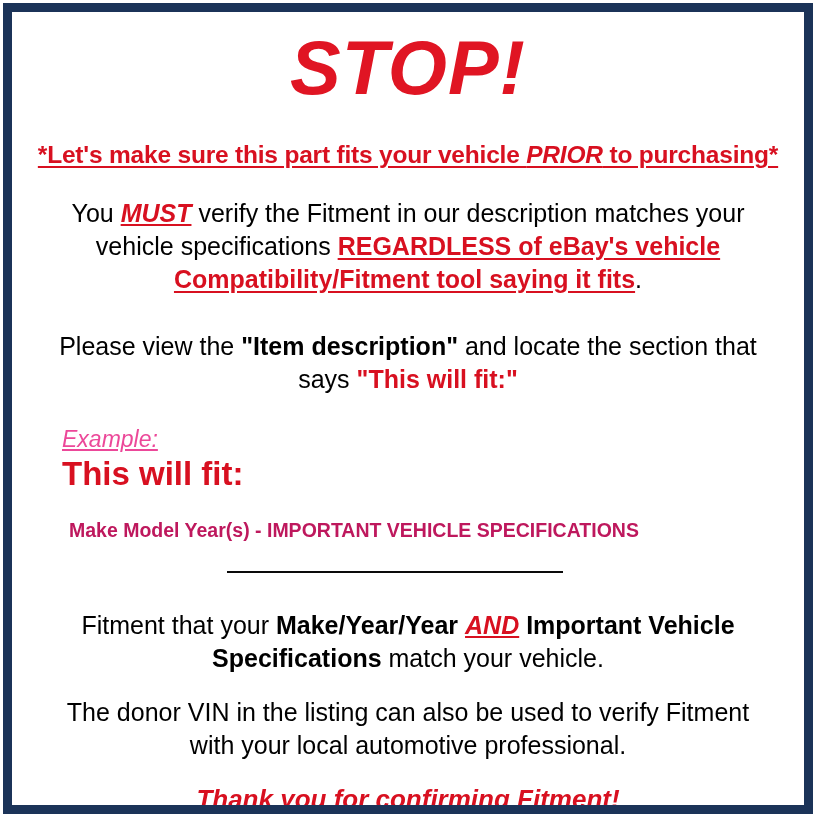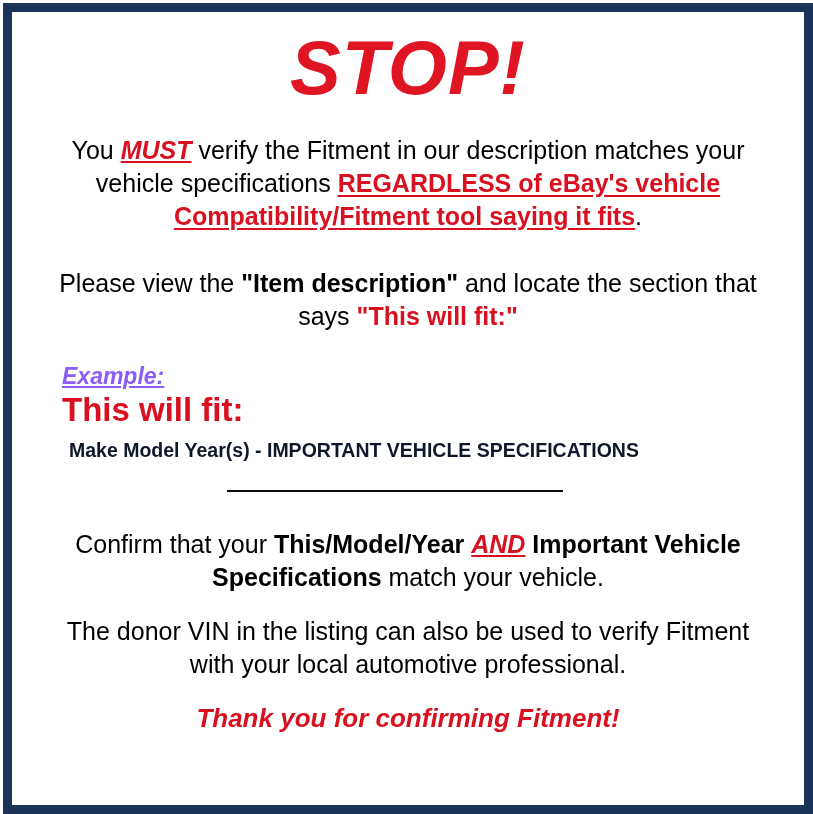--- a/index.html
+++ b/index.html
@@ -105,40 +105,39 @@
 
   
   .example-block {
     text-align: left;
     padding-left: 36px;
     margin-top: 30px;
   }
   .example-label {
     font-size: 23px;
     font-style: italic;
-    color: #8b5cf6;
+    color: #ec4899;
     text-decoration: underline;
     text-underline-offset: 2px;
     line-height: 1.15;
     display: inline-block;
-    font-weight: bold;
   }
   .example-fit {
     font-size: 33px;
     font-weight: bold;
     color: #d81020;
     line-height: 1.2;
     margin-top: 1px;
   }
   .example-spec {
     font-size: 19.5px;
     font-weight: bold;
-    color: #0f172a;
-    line-height: 1.2;
-    margin-top: 9px;
+    color: #be185d;
+    line-height: 1.2;
+    margin-top: 26px;
     padding-left: 7px;
     white-space: nowrap;
   }
 
   
   .divider-wrap {
     margin-top: 22px;
     height: 14px;
     display: flex;
     justify-content: center;
@@ -163,20 +162,23 @@
 </style>
 </head>
 <body>
 
 <div class="notice-frame">
   <div class="notice-border">
     <div class="notice-body">
 
       <div class="stop-heading">STOP!</div>
 
+      <div class="subtitle">
+        <span>*Let's make sure this part fits your vehicle </span><span class="ital">PRIOR</span><span> to purchasing*</span>
+      </div>
 
       <p class="para para-must">
         <span>You </span><span class="em-must">MUST</span><span> verify the Fitment in our description matches your vehicle specifications </span><span class="em-regardless">REGARDLESS of eBay's vehicle Compatibility/Fitment tool saying it fits</span><span>.</span>
       </p>
 
       <p class="para para-view">
         <span>Please view the </span><span class="b">"Item description"</span><span> and locate the section that says </span><span class="b red">"This will fit:"</span>
       </p>
 
       <div class="example-block">
@@ -185,21 +187,21 @@
         </div>
         <div class="example-fit">This will fit:</div>
         <div class="example-spec">Make Model Year(s) - IMPORTANT VEHICLE SPECIFICATIONS</div>
       </div>
 
       <div class="divider-wrap">
         <div class="divider"></div>
       </div>
 
       <p class="para para-confirm">
-        <span>Confirm that your </span><span class="b">This/Model/Year</span><span>&nbsp;</span><span class="red b i u">AND</span><span>&nbsp;</span><span class="b">Important Vehicle Specifications</span><span> match your vehicle.</span>
+        <span>Fitment that your </span><span class="b">Make/Year/Year</span><span>&nbsp;</span><span class="red b i u">AND</span><span>&nbsp;</span><span class="b">Important Vehicle Specifications</span><span> match your vehicle.</span>
       </p>
 
       <p class="para para-vin">The donor VIN in the listing can also be used to verify Fitment with your local automotive professional.</p>
 
       <div class="thanks">Thank you for confirming Fitment!</div>
 
     </div>
   </div>
 </div>
 

